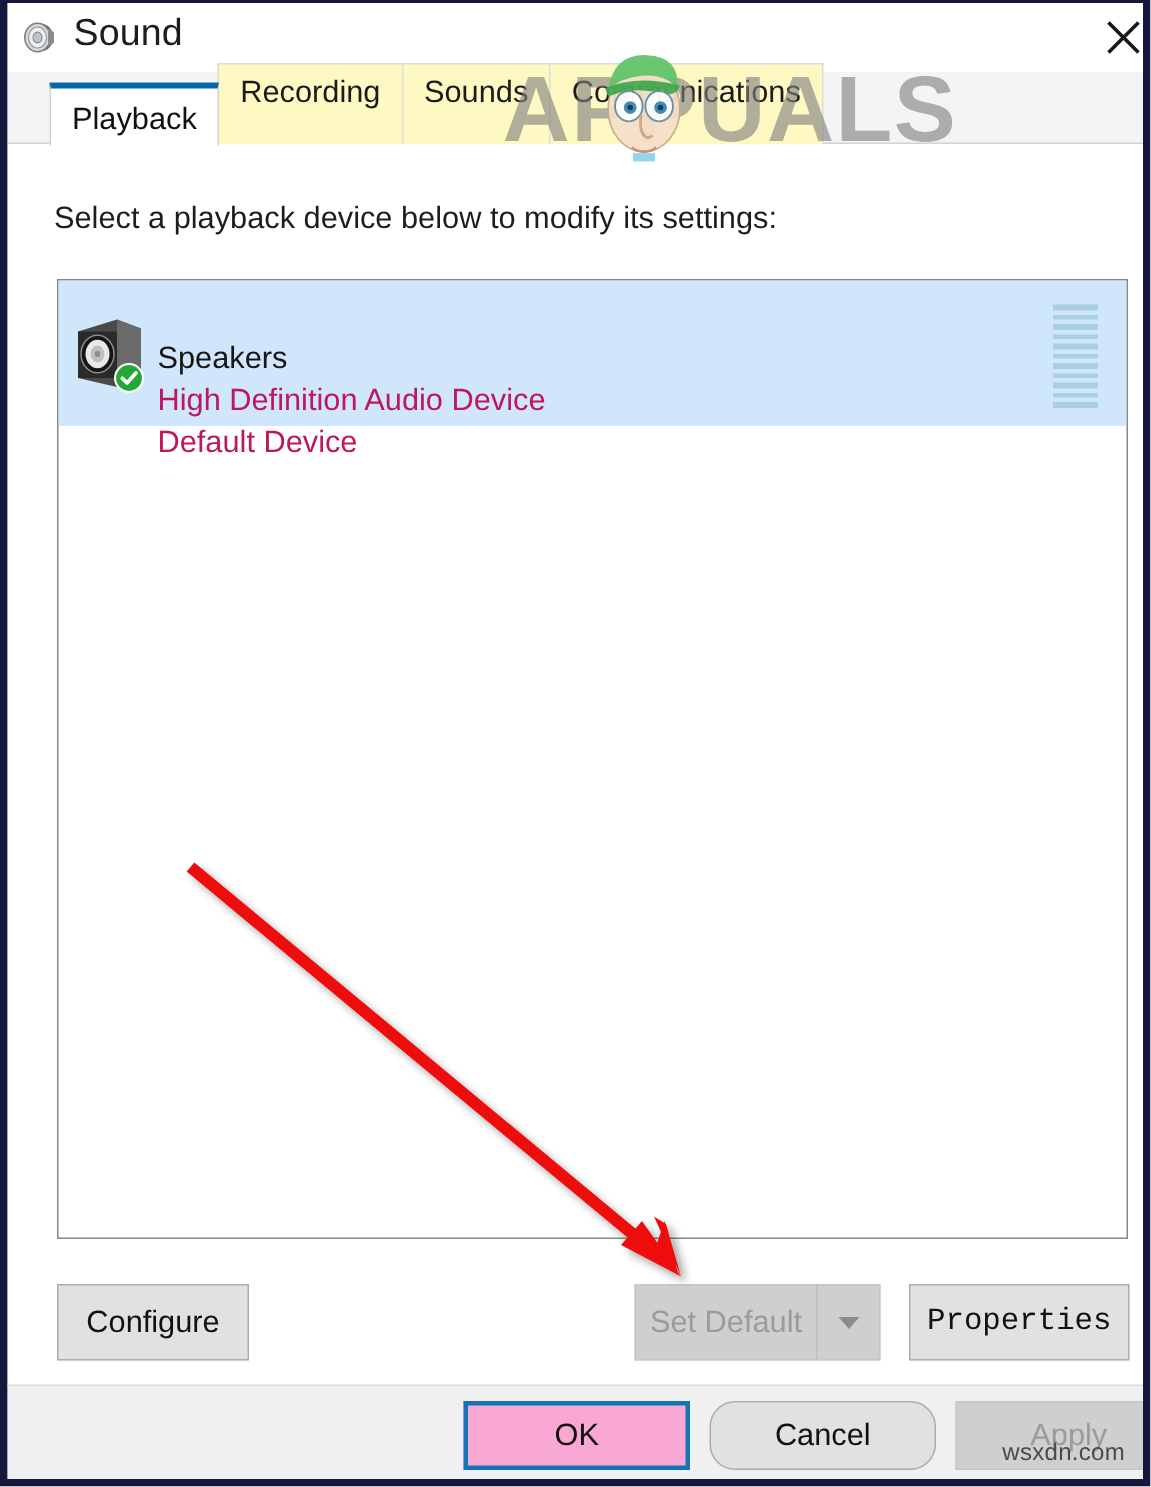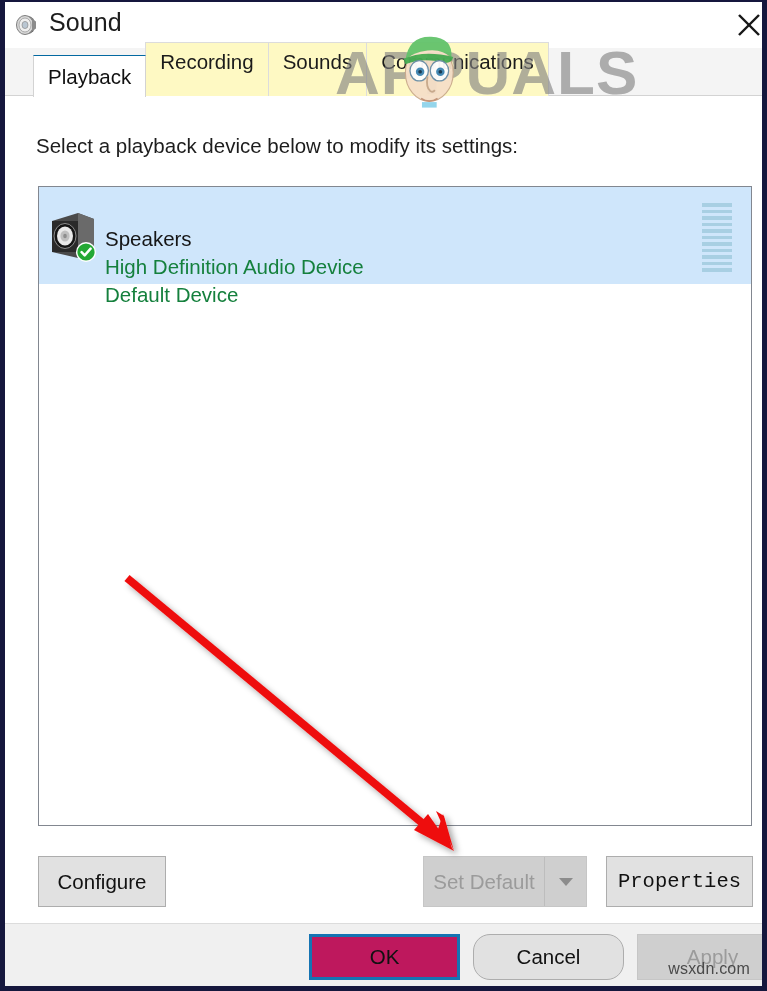--- a/index.html
+++ b/index.html
@@ -89,21 +89,21 @@
     border-top: 1px solid #dcdcdc;
     box-sizing: border-box;
     white-space: nowrap;
     cursor: default;
     margin-right: -1px;
   }
   .tab.active {
     background: #ffffff;
     border-left: 1px solid #d3d3d3;
     border-right: 1px solid #d3d3d3;
-    border-top: 1px solid #0369a1;
+    border-top: 4px solid #0369a1;
     height: 42px;
     line-height: 41px;
     margin-bottom: -1px;
     z-index: 3;
     color: #111;
   }
 
   
   #content {
     position: absolute;
@@ -153,21 +153,21 @@
     top: 10px;
     margin-top: 28px;
   }
   #device-name {
     font-size: 20.5px;
     color: #161616;
     line-height: 28px;
   }
   .device-sub {
     font-size: 20.5px;
-    color: #15803d;
+    color: #be185d;
     line-height: 28px;
   }
   #vu-meter {
     position: absolute;
     right: 19px;
     top: 16px;
     width: 30px;
     display: flex;
     flex-direction: column;
     gap: 3px;
@@ -256,21 +256,21 @@
     color: #111111;
     display: flex;
     align-items: center;
     justify-content: center;
     cursor: default;
   }
   #ok-button {
     left: 304px;
     width: 151px;
     border: 3px solid #1574b3;
-    background: #be185d;
+    background: #f9a8d4;
   }
   #cancel-button {
     left: 468px;
     width: 151px;
     border-radius: 17px;
   }
   #apply-button {
     left: 632px;
     width: 151px;
     background: #cfcfcf;

